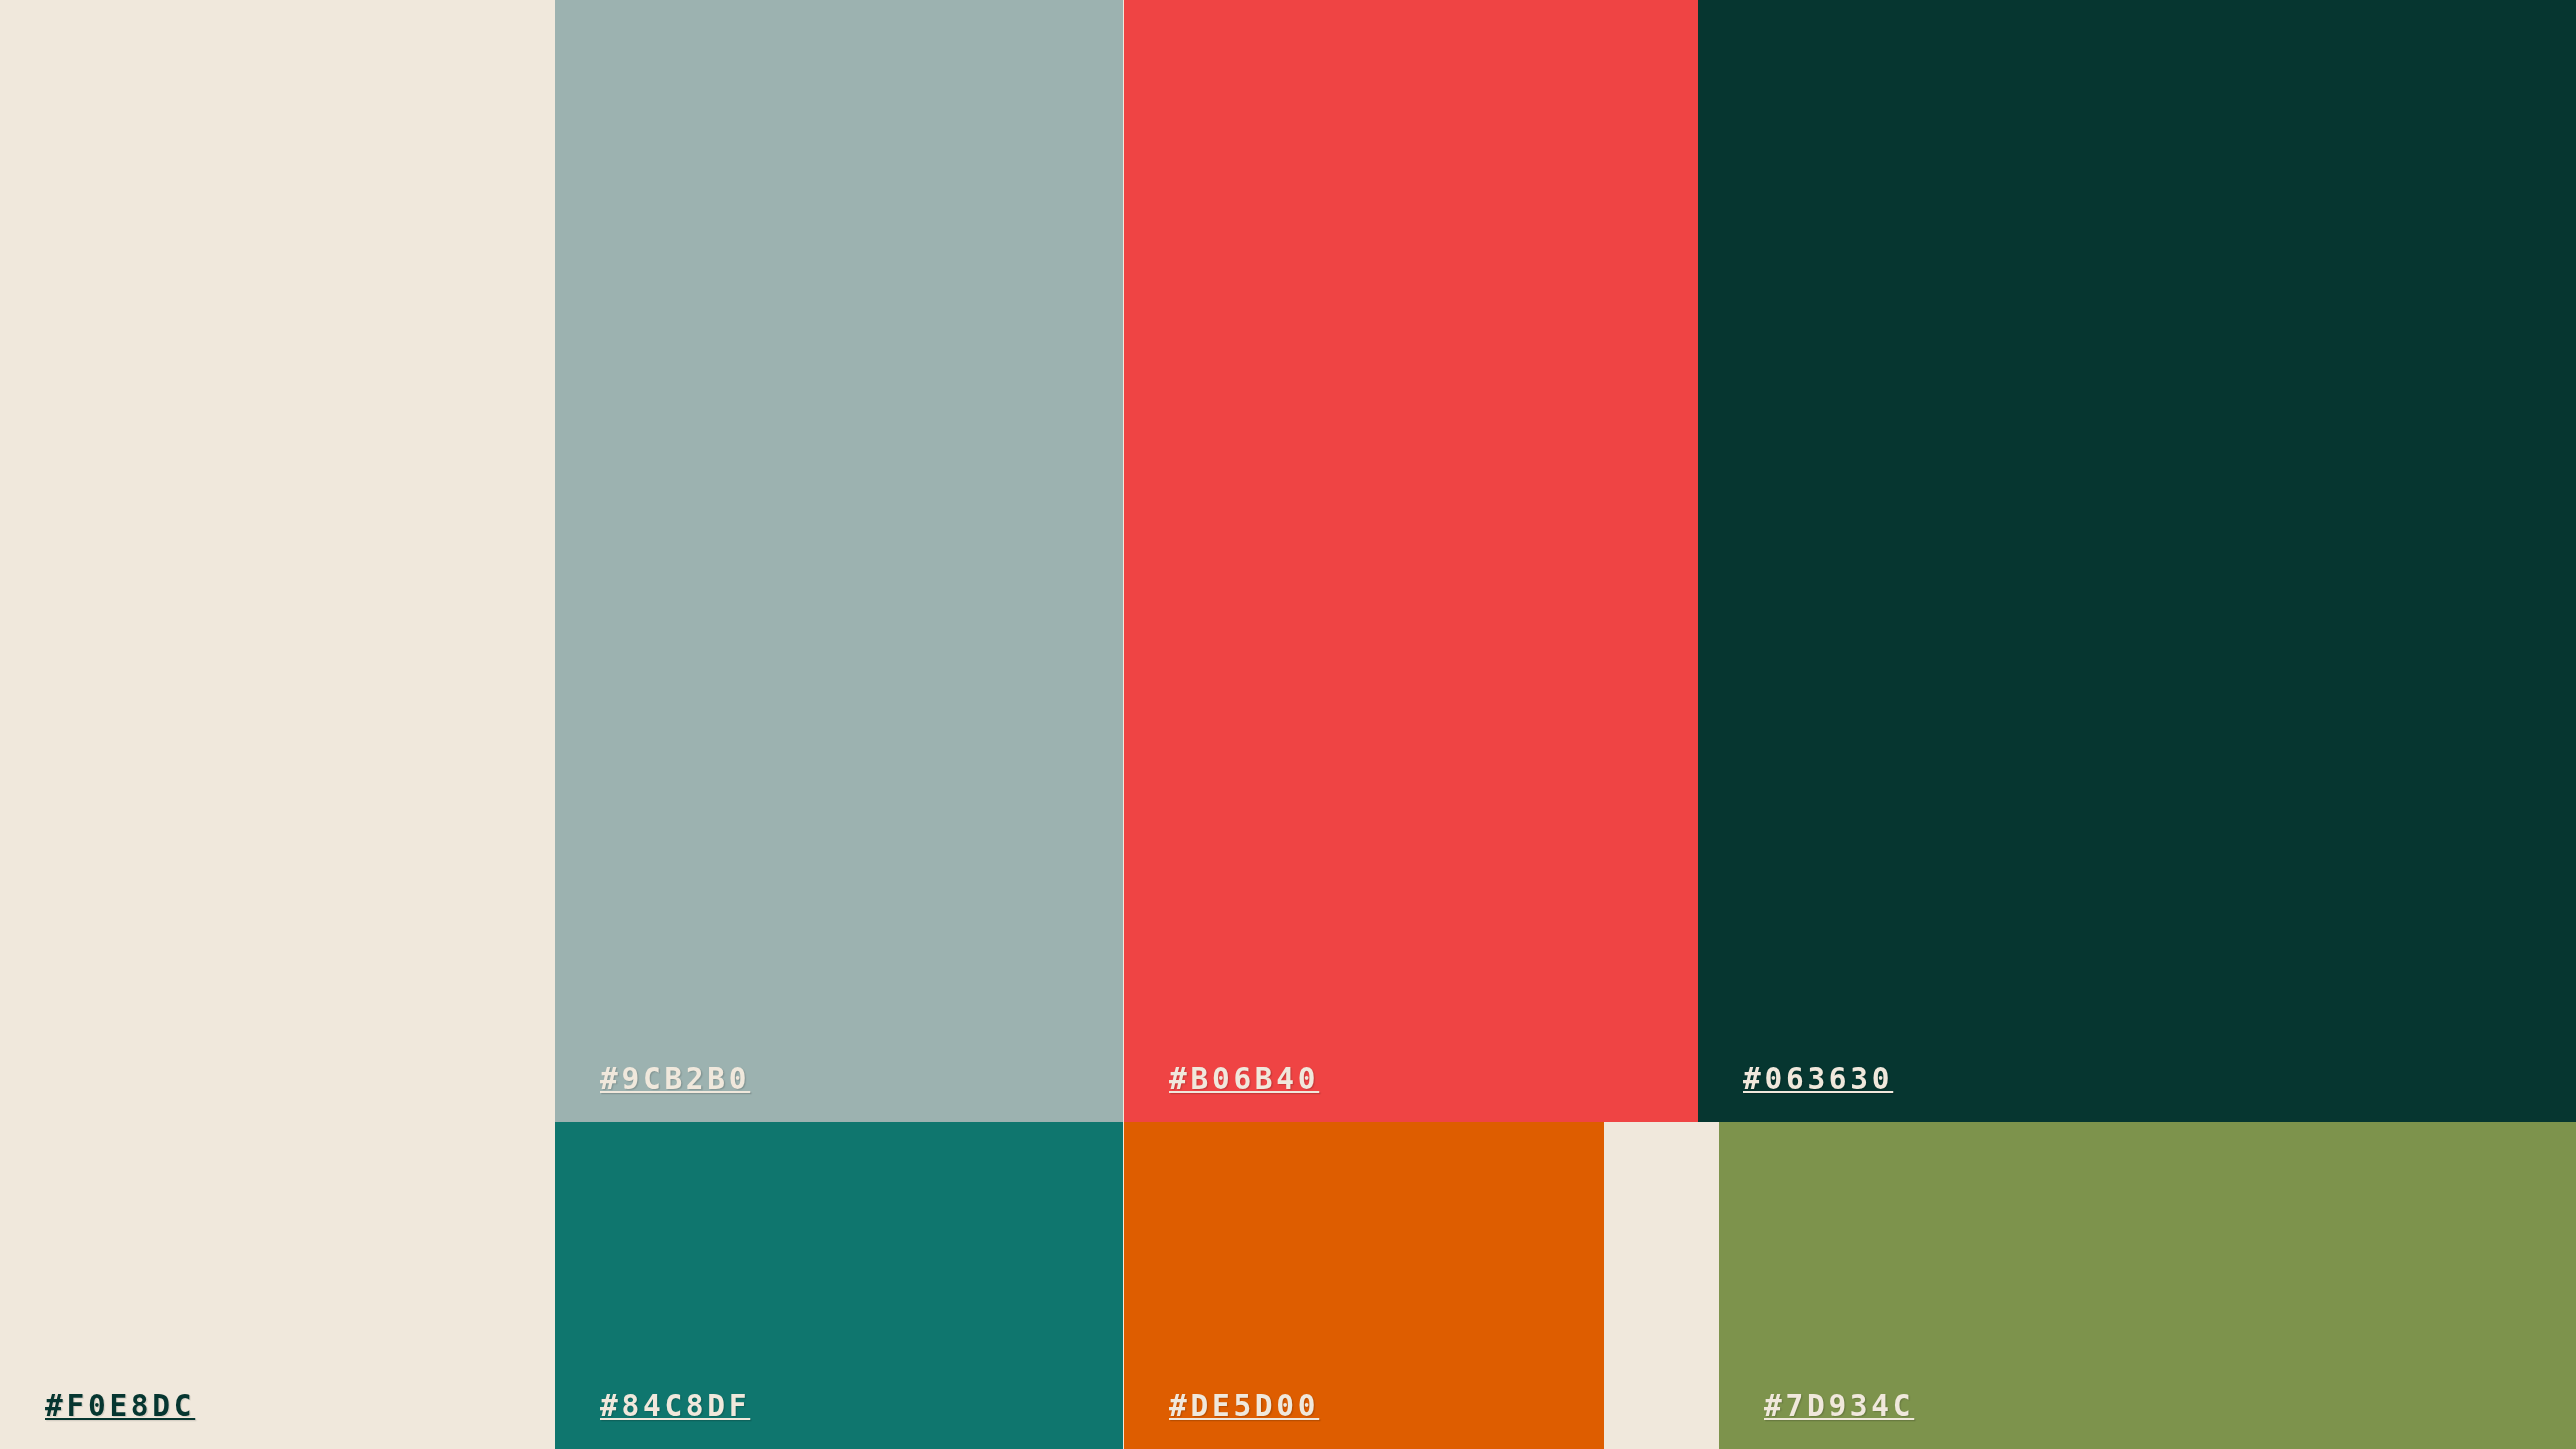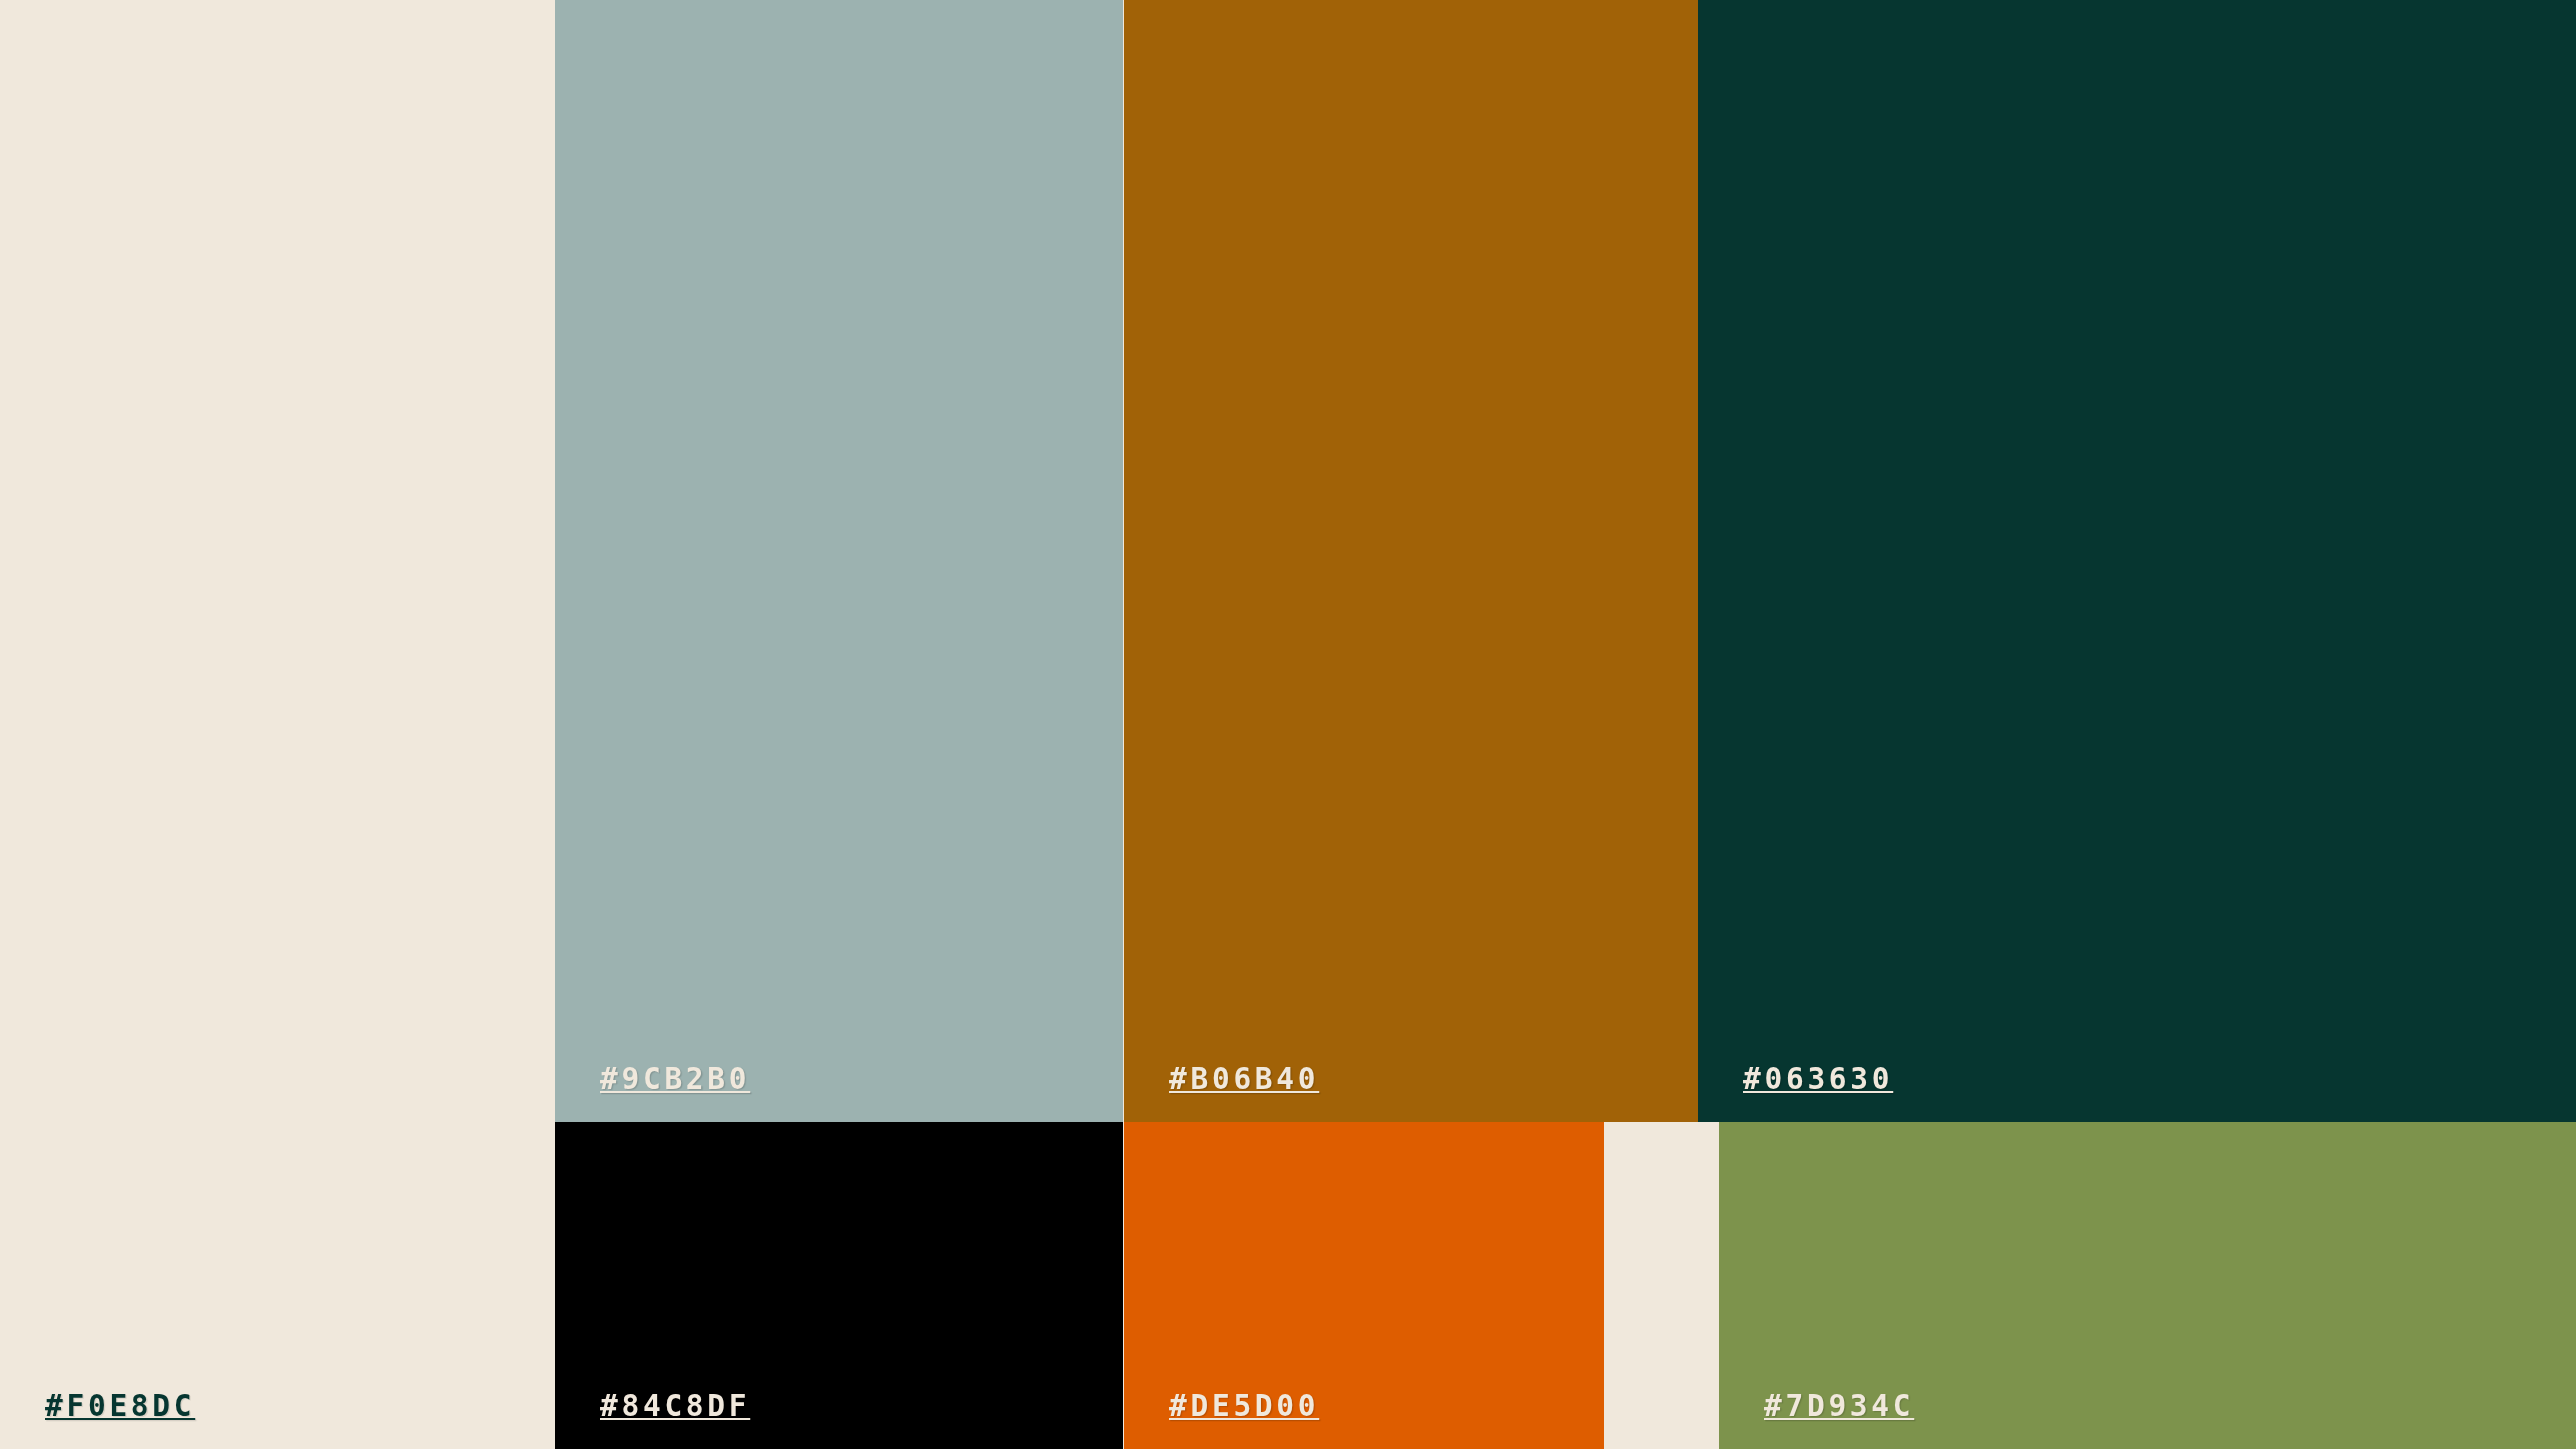--- a/index.html
+++ b/index.html
@@ -65,29 +65,29 @@
 <div id="palette">
 
   <div class="swatch" id="sw-base" style="background-color: rgb(240, 232, 220); text-align: right;">
     <span class="swatch-label dark">#F0E8DC</span>
   </div>
 
   <div class="swatch" id="sw-sage" style="background-color: rgb(156, 178, 176);">
     <span class="swatch-label">#9CB2B0</span>
   </div>
 
-  <div class="swatch" id="sw-clay" style="background-color: #a16207;">
+  <div class="swatch" id="sw-clay" style="background-color: #ef4444;">
     <span class="swatch-label">#B06B40</span>
   </div>
 
   <div class="swatch" id="sw-pine" style="background-color: rgb(6, 54, 48);">
     <span class="swatch-label">#063630</span>
   </div>
 
-  <div class="swatch row-bottom" id="sw-sky" style="background-color: #000000;">
+  <div class="swatch row-bottom" id="sw-sky" style="background-color: #0f766e;">
     <span class="swatch-label">#84C8DF</span>
   </div>
 
   <div class="swatch row-bottom" id="sw-amber" style="background-color: rgb(222, 93, 0);">
     <span class="swatch-label">#DE5D00</span>
   </div>
 
   <div class="swatch row-bottom" id="sw-moss" style="background-color: rgb(125, 147, 76);">
     <span class="swatch-label">#7D934C</span>
   </div>

